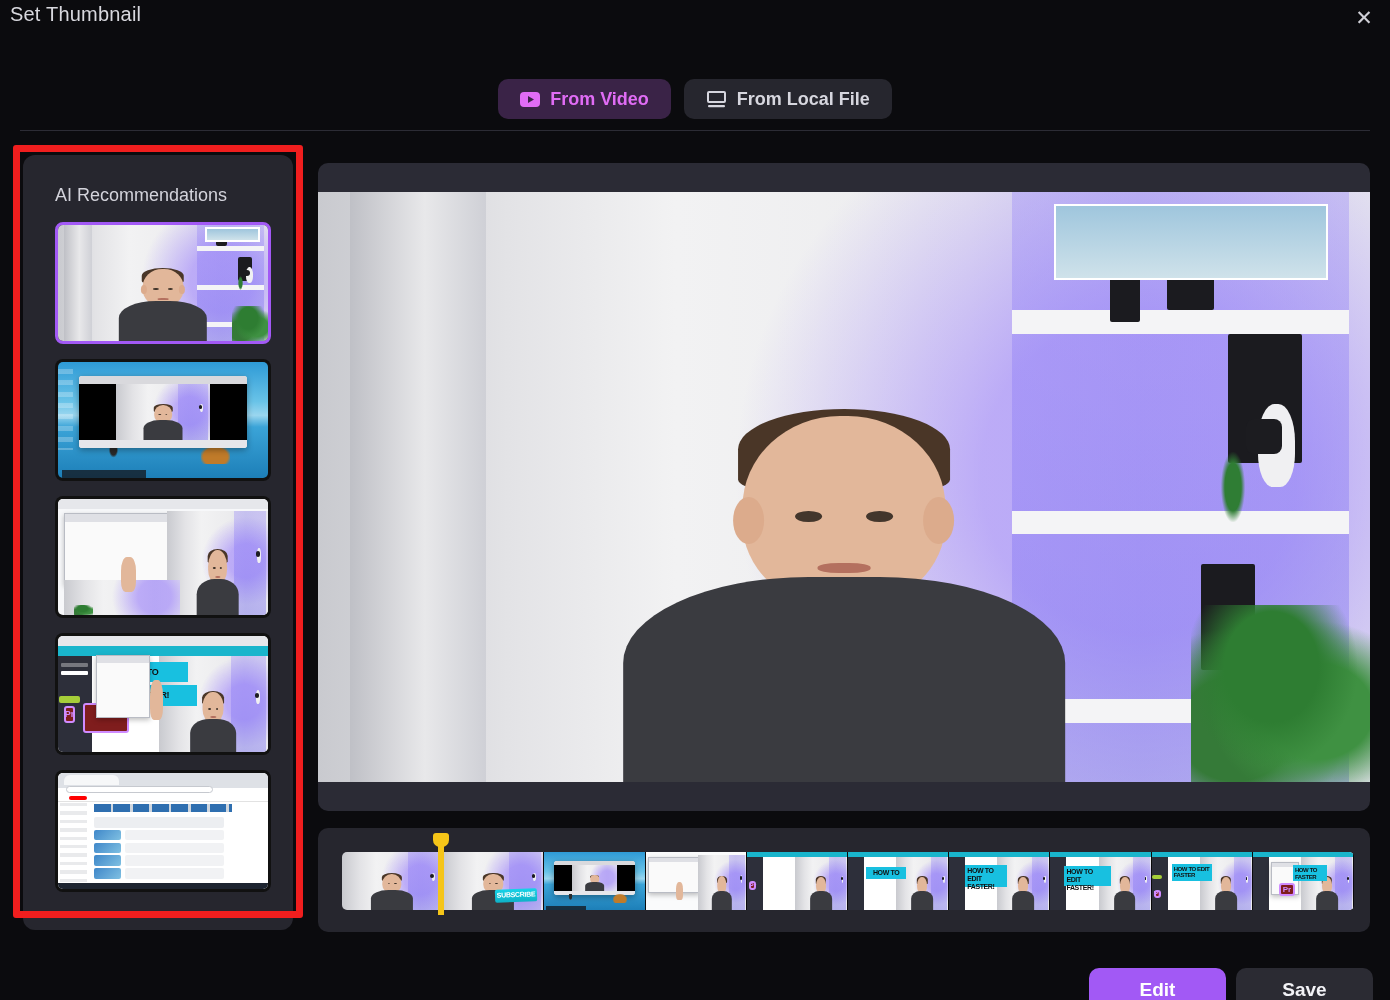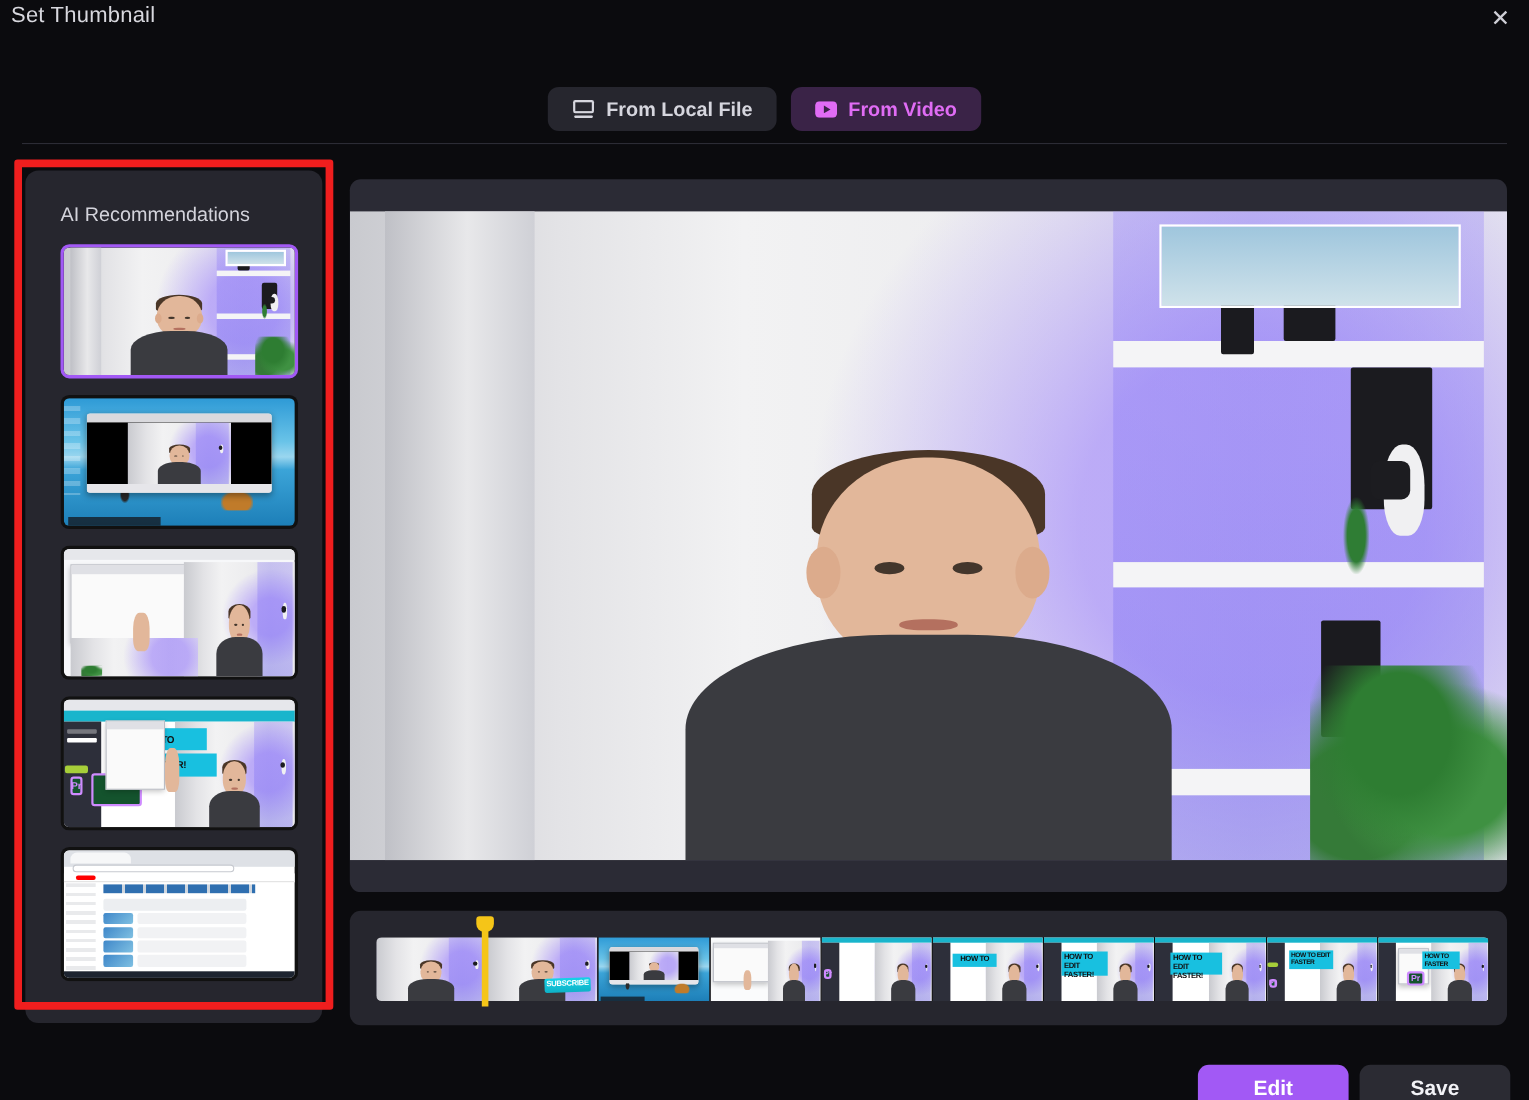--- a/index.html
+++ b/index.html
@@ -226,21 +226,21 @@
     background:#fafafa;border:1px solid #b9bcc4;box-shadow:0 2px 5px rgba(0,0,0,.25);}
   .sc-app .panel-hd{position:absolute;left:0;top:0;width:100%;height:12%;background:#dfe0e5;}
   .sc-app .photo{position:absolute;right:0;top:17%;width:52%;height:83%;overflow:hidden;}
   .sc-app .banner{
     position:absolute;left:2%;top:20%;width:50%;height:16%;
     background:#18c0e0;color:#111;font-size:9px;font-weight:bold;
     display:flex;align-items:center;justify-content:center;letter-spacing:-.4px;
   }
   .sc-app .pr-logo{
     position:absolute;left:12%;bottom:16%;width:22%;height:26%;
-    background:#14532d;border:2px solid #cf8bff;border-radius:3px;
+    background:#7f1d1d;border:2px solid #cf8bff;border-radius:3px;
     color:#cf8bff;font-size:14px;font-weight:bold;
     display:flex;align-items:center;justify-content:center;text-align:center;
   }
   .sc-app .greenbtn{position:absolute;left:4%;top:42%;width:60%;height:7%;background:#a6ce39;border-radius:2px;}
   .sc-app .hand{
     position:absolute; left:42%; top:30%; width:9%; height:40%;
     background:#e2b79a; border-radius:40% 40% 30% 30%;
   }
 
   
@@ -260,38 +260,38 @@
 </style>
 </head>
 <body>
 
 <div class="app">
 
   <div class="title">Set Thumbnail</div>
   <div class="close-btn">✕</div>
 
   <div class="tabbar">
+    <div class="tab active">
+      <span class="ico">
+        <svg width="20" height="15" viewBox="0 0 20 15">
+          <rect x="0" y="0" width="20" height="15" rx="4" fill="#e06cf5"></rect>
+          <polygon points="8,4 14,7.5 8,11" fill="#3a2347"></polygon>
+        </svg>
+      </span>
+      <span>From Video</span>
+    </div>
     <div class="tab">
       <span class="ico">
         <svg width="21" height="18" viewBox="0 0 21 18">
           <rect x="1" y="1" width="19" height="12" rx="2" fill="#d6d6de"></rect>
           <rect x="3" y="3" width="15" height="8" fill="#26262e"></rect>
           <rect x="2" y="15" width="17" height="2.2" rx="1" fill="#d6d6de"></rect>
         </svg>
       </span>
       <span>From Local File</span>
-    </div>
-    <div class="tab active">
-      <span class="ico">
-        <svg width="20" height="15" viewBox="0 0 20 15">
-          <rect x="0" y="0" width="20" height="15" rx="4" fill="#e06cf5"></rect>
-          <polygon points="8,4 14,7.5 8,11" fill="#3a2347"></polygon>
-        </svg>
-      </span>
-      <span>From Video</span>
     </div>
   </div>
   <div class="divider"></div>
 
   <div class="rec-outline"></div>
   <div class="rec-panel">
     <div class="rec-title">AI Recommendations</div>
     <div class="rec-list">
 
       <div class="rec-item selected">

